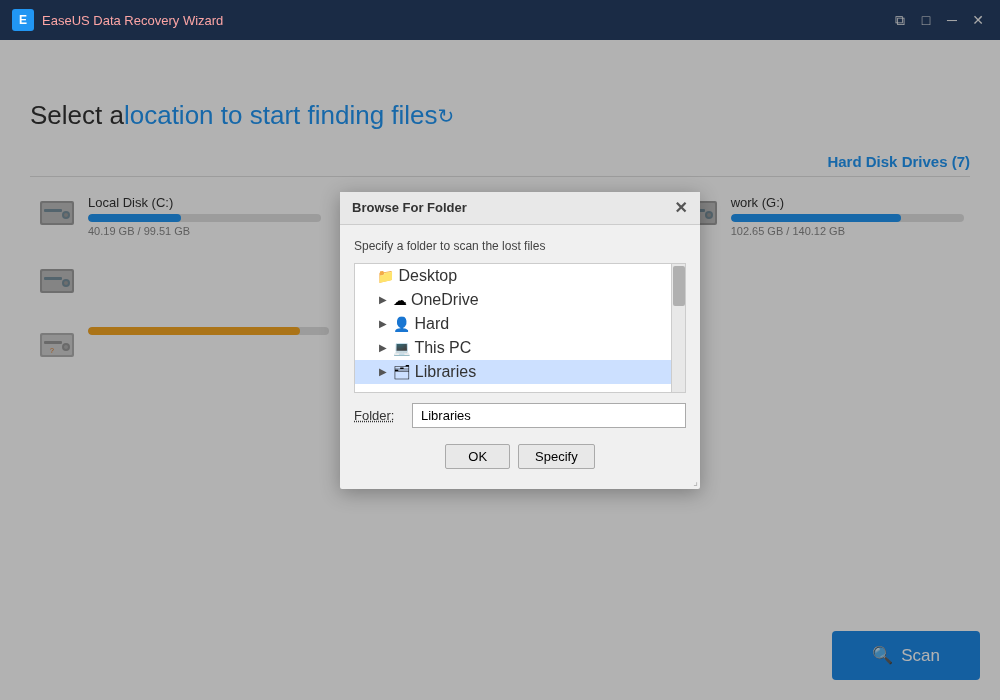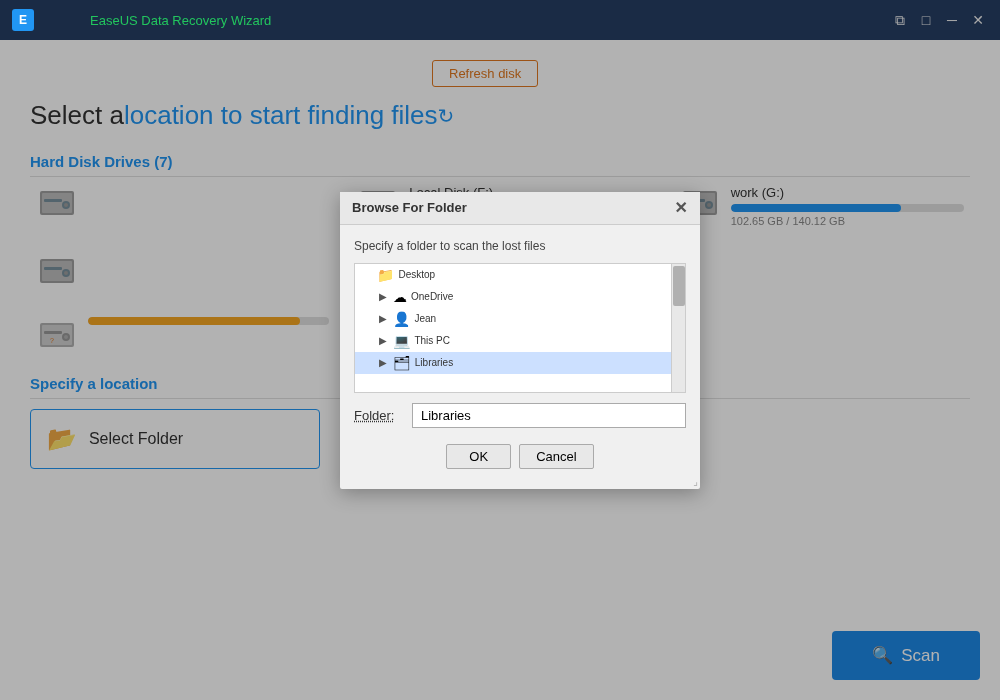--- a/index.html
+++ b/index.html
@@ -32,23 +32,22 @@
       background: #2196f3;
       border-radius: 3px;
       display: flex;
       align-items: center;
       justify-content: center;
       font-size: 12px;
       color: white;
       font-weight: bold;
     }
     .titlebar-title {
-      color: #22c55e;
-      font-size: 13px;
-      margin-left: 48px;
+      color: #fca5a5;
+      font-size: 13px;
     }
     .titlebar-controls {
       display: flex;
       gap: 6px;
     }
     .titlebar-btn {
       width: 20px;
       height: 20px;
       display: flex;
       align-items: center;
@@ -98,23 +97,24 @@
       color: #2196f3;
       font-size: 20px;
     }
 
     
     .section-header {
       color: #2196f3;
       font-size: 15px;
       font-weight: 600;
       margin-top: 22px;
-      margin-bottom: 2px;
+      margin-bottom: 12px;
       border-bottom: 1px solid #e0e0e0;
       padding-bottom: 6px;
+      text-align: right;
     }
 
     
     .disk-grid {
       display: grid;
       grid-template-columns: repeat(3, 1fr);
       gap: 14px 24px;
       margin-bottom: 20px;
     }
 
@@ -274,21 +274,21 @@
       align-items: center;
       padding: 3px 8px;
       font-size: 13px;
       cursor: pointer;
       gap: 4px;
     }
     .tree-item.selected { background: #cce0ff; }
     .tree-item.indented { padding-left: 24px; }
     .tree-chevron { color: #555; font-size: 10px; width: 10px; }
     .tree-folder-icon { font-size: 14px; }
-    .tree-label { font-size: 10px; color: #333; }
+    .tree-label { font-size: 16px; color: #333; }
     .dialog-folder-row {
       display: flex;
       align-items: center;
       gap: 8px;
       margin-top: 10px;
       margin-bottom: 16px;
     }
     .dialog-folder-label {
       font-size: 13px;
       color: #333;
@@ -347,40 +347,46 @@
   <div class="titlebar-controls">
     <div class="titlebar-btn">⧉</div>
     <div class="titlebar-btn">□</div>
     <div class="titlebar-btn">─</div>
     <div class="titlebar-btn close">✕</div>
   </div>
 </div>
 
 <div class="main-content">
 
-  <button class="refresh-disk-btn">Refresh disk</button>
 
   <div class="page-title">
     <span>Select a </span>
     <span class="page-title-highlight">location to start finding files</span>
     <span class="loading-icon">↻</span>
   </div>
 
   <div class="section-header">Hard Disk Drives (7)</div>
 
   <div class="disk-grid">
 
     <div class="disk-item">
       <svg class="disk-svg" viewBox="0 0 42 36">
         <rect x="4" y="6" width="34" height="24" rx="2" fill="#9e9e9e"></rect>
         <rect x="6" y="8" width="30" height="20" rx="1" fill="#bdbdbd"></rect>
         <rect x="8" y="14" width="18" height="3" rx="1" fill="#78909c"></rect>
         <circle cx="30" cy="20" r="4" fill="#78909c"></circle>
         <circle cx="30" cy="20" r="2" fill="#9e9e9e"></circle>
       </svg>
+      <div class="disk-info">
+        <div class="disk-name">Local Disk (C:)</div>
+        <div class="disk-bar-bg">
+          <div class="disk-bar-fill blue" style="width:40%"></div>
+        </div>
+        <div class="disk-size">40.19 GB / 99.51 GB</div>
+      </div>
     </div>
 
     <div class="disk-item">
       <svg class="disk-svg" viewBox="0 0 42 36">
         <rect x="4" y="6" width="34" height="24" rx="2" fill="#9e9e9e"></rect>
         <rect x="6" y="8" width="30" height="20" rx="1" fill="#bdbdbd"></rect>
         <rect x="8" y="14" width="18" height="3" rx="1" fill="#78909c"></rect>
         <circle cx="30" cy="20" r="4" fill="#78909c"></circle>
         <circle cx="30" cy="20" r="2" fill="#9e9e9e"></circle>
       </svg>
@@ -453,27 +459,20 @@
         <text x="14" y="26" font-size="7" fill="#e07820">?</text>
       </svg>
       <div class="disk-info">
         <div class="disk-bar-bg">
           <div class="disk-bar-fill orange" style="width:88%"></div>
         </div>
       </div>
     </div>
   </div>
 
-  <div class="specify-section">
-    <div class="specify-header">Specify a location</div>
-    <div class="select-folder-card">
-      <span class="folder-icon-large">📂</span>
-      <span class="select-folder-text">Select Folder</span>
-    </div>
-  </div>
 
   <button class="scan-btn">
     <span>🔍</span>
     <span>Scan</span>
   </button>
 
   <div class="dialog-overlay">
     <div class="dialog">
       <div class="dialog-titlebar">
         <span class="dialog-title">Browse For Folder</span>
@@ -489,21 +488,21 @@
             <span class="tree-label">Desktop</span>
           </div>
           <div class="tree-item indented">
             <span class="tree-chevron">▶</span>
             <span class="tree-folder-icon">☁</span>
             <span class="tree-label">OneDrive</span>
           </div>
           <div class="tree-item indented">
             <span class="tree-chevron">▶</span>
             <span class="tree-folder-icon">👤</span>
-            <span class="tree-label">Jean</span>
+            <span class="tree-label">Hard</span>
           </div>
           <div class="tree-item indented">
             <span class="tree-chevron">▶</span>
             <span class="tree-folder-icon">💻</span>
             <span class="tree-label">This PC</span>
           </div>
           <div class="tree-item indented selected">
             <span class="tree-chevron">▶</span>
             <span class="tree-folder-icon">🗂</span>
             <span class="tree-label">Libraries</span>
@@ -511,20 +510,20 @@
           <div class="tree-scrollbar">
             <div class="tree-scrollbar-thumb"></div>
           </div>
         </div>
         <div class="dialog-folder-row">
           <span class="dialog-folder-label">Folder:</span>
           <input class="dialog-folder-input" type="text" value="Libraries" style="">
         </div>
         <div class="dialog-buttons">
           <button class="dialog-ok-btn">OK</button>
-          <button class="dialog-cancel-btn">Cancel</button>
+          <button class="dialog-cancel-btn">Specify</button>
         </div>
       </div>
       <div class="dialog-resize">⌟</div>
     </div>
   </div>
 
 </div>
 
 </body></html>

